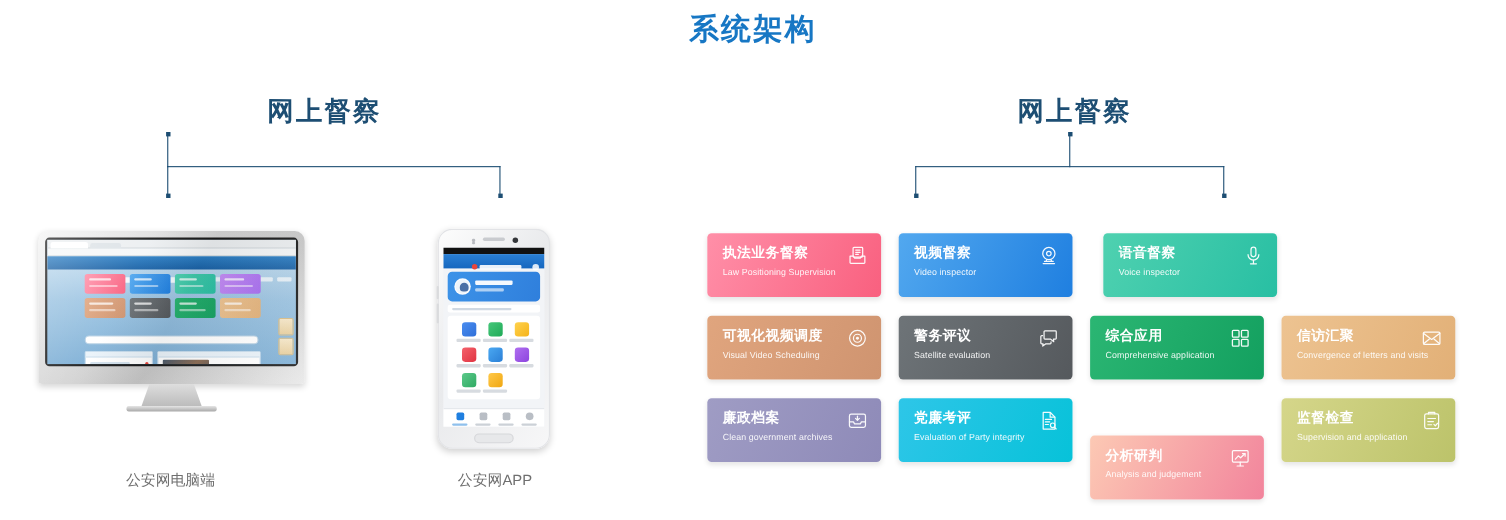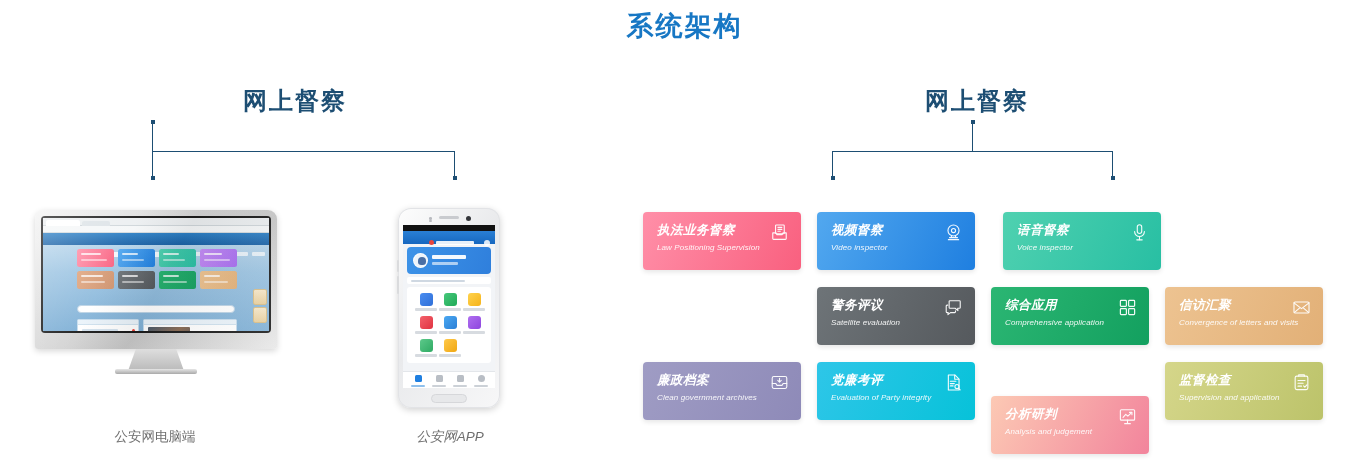--- a/index.html
+++ b/index.html
@@ -45,21 +45,21 @@
   
   #tree-left  { left: 130px; top: 120px; width: 340px; height: 75px; }
   #tree-right { left: 810px; top: 120px; width: 340px; height: 75px; }
 
   
   .device-label {
     position: absolute; font-size: 13.5px; color: #6f6f6f;
     white-space: nowrap; text-align: center;
   }
   #label-pc  { left: 45px;  top: 428px; width: 220px; font-family: Liberation Mono, monospace; }
-  #label-app { left: 350px; top: 428px; width: 200px; font-style: italic; }
+  #label-app { left: 350px; top: 428px; width: 200px; }
 
   
   #monitor { position: absolute; left: 35px; top: 210px; width: 242px; height: 160px; }
   .mon-bezel {
     position: absolute; left: 0; top: 0; width: 242px; height: 139px;
     background: linear-gradient(140deg,#f3f3f3 0%,#d9d9d9 38%,#c9c9c9 62%,#e8e8e8 100%);
     border-radius: 9px 9px 3px 3px;
     box-shadow: 0 2px 6px rgba(0,0,0,.16);
     padding: 6px 6px 10px 6px;
   }
@@ -148,21 +148,21 @@
   .ph-tabbar{ position:absolute; left:0; bottom:0; width:92px; height:17px; background:#fff; border-top:0.5px solid #e3e6ea;}
   .ph-tab   { position:absolute; top:3px; width:18px; height:13px;}
   .ph-tabi  { position:absolute; left:6px; top:0; width:7px; height:7px; border-radius:1.5px; background:#b9bec5;}
   .ph-tabl  { position:absolute; left:2px; top:9.5px; width:14px; height:2px; background:#ccd1d7; border-radius:1px;}
   .ph-home  { position:absolute; left:33px; bottom:5px; width:36px; height:9px; border-radius:5px;
               background:#e7e8ea; border:1px solid #d6d7da;}
   .ph-bl    { position:absolute; bottom:7px; width:5px; height:5px; }
   .ph-sidebtn{position:absolute; left:-1.5px; width:2px; border-radius:1px; background:#dadbdd;}
 
   
-  #cards { position: absolute; left: 643px; top: 212px; width: 716px; height: 212px; font-style: italic; }
+  #cards { position: absolute; left: 643px; top: 212px; width: 716px; height: 212px; }
   .card {
     position: absolute; width: 158px; height: 58px;
     border-radius: 4px; overflow: hidden;
     box-shadow: 0 2px 5px rgba(0,0,0,.10);
   }
   .card .cn {
     position:absolute; left: 14px; top: 10px;
     font-size: 12.5px; font-weight: bold; color: #fff; letter-spacing: .5px;
     white-space: nowrap;
   }
@@ -411,20 +411,31 @@
         <div class="ce">Voice inspector</div>
         <div class="ic">
           <svg viewBox="0 0 24 24" fill="none" stroke="#fff" stroke-width="1.4" stroke-linecap="round" stroke-linejoin="round">
             <rect x="9.2" y="2.2" width="5.6" height="11" rx="2.8"></rect>
             <path d="M5.8 10.8a6.2 6.2 0 0 0 12.4 0"></path>
             <line x1="12" y1="17" x2="12" y2="21"></line>
             <line x1="8.6" y1="21.3" x2="15.4" y2="21.3"></line>
           </svg>
         </div>
       </div>
+      <div class="card" style="left: 0px; top: 75px; background: linear-gradient(115deg, rgb(224, 165, 126) 0%, rgb(207, 148, 112) 100%);">
+        <div class="cn">可视化视频调度</div>
+        <div class="ce">Visual Video Scheduling</div>
+        <div class="ic">
+          <svg viewBox="0 0 24 24" fill="none" stroke="#fff" stroke-width="1.4" stroke-linecap="round" stroke-linejoin="round">
+            <circle cx="12" cy="12" r="9"></circle>
+            <circle cx="12" cy="12" r="4.6"></circle>
+            <circle cx="12" cy="12" r="1.7" fill="#fff" stroke="none"></circle>
+          </svg>
+        </div>
+      </div>
       <div class="card" style="left: 174px; top: 75px; background: linear-gradient(115deg, rgb(110, 116, 120) 0%, rgb(85, 89, 93) 100%);">
         <div class="cn">警务评议</div>
         <div class="ce">Satellite evaluation</div>
         <div class="ic">
           <svg viewBox="0 0 24 24" fill="none" stroke="#fff" stroke-width="1.4" stroke-linecap="round" stroke-linejoin="round">
             <path d="M7.5 3.5h12a1 1 0 0 1 1 1v7.5a1 1 0 0 1-1 1h-2.2l.3 3-3.6-3H7.5a1 1 0 0 1-1-1V4.5a1 1 0 0 1 1-1z"></path>
             <path d="M14.5 16.2v1.3a1 1 0 0 1-1 1H8.2L5 21l.3-2.5H3.8a1 1 0 0 1-1-1V10a1 1 0 0 1 1-1h1"></path>
           </svg>
         </div>
       </div>

